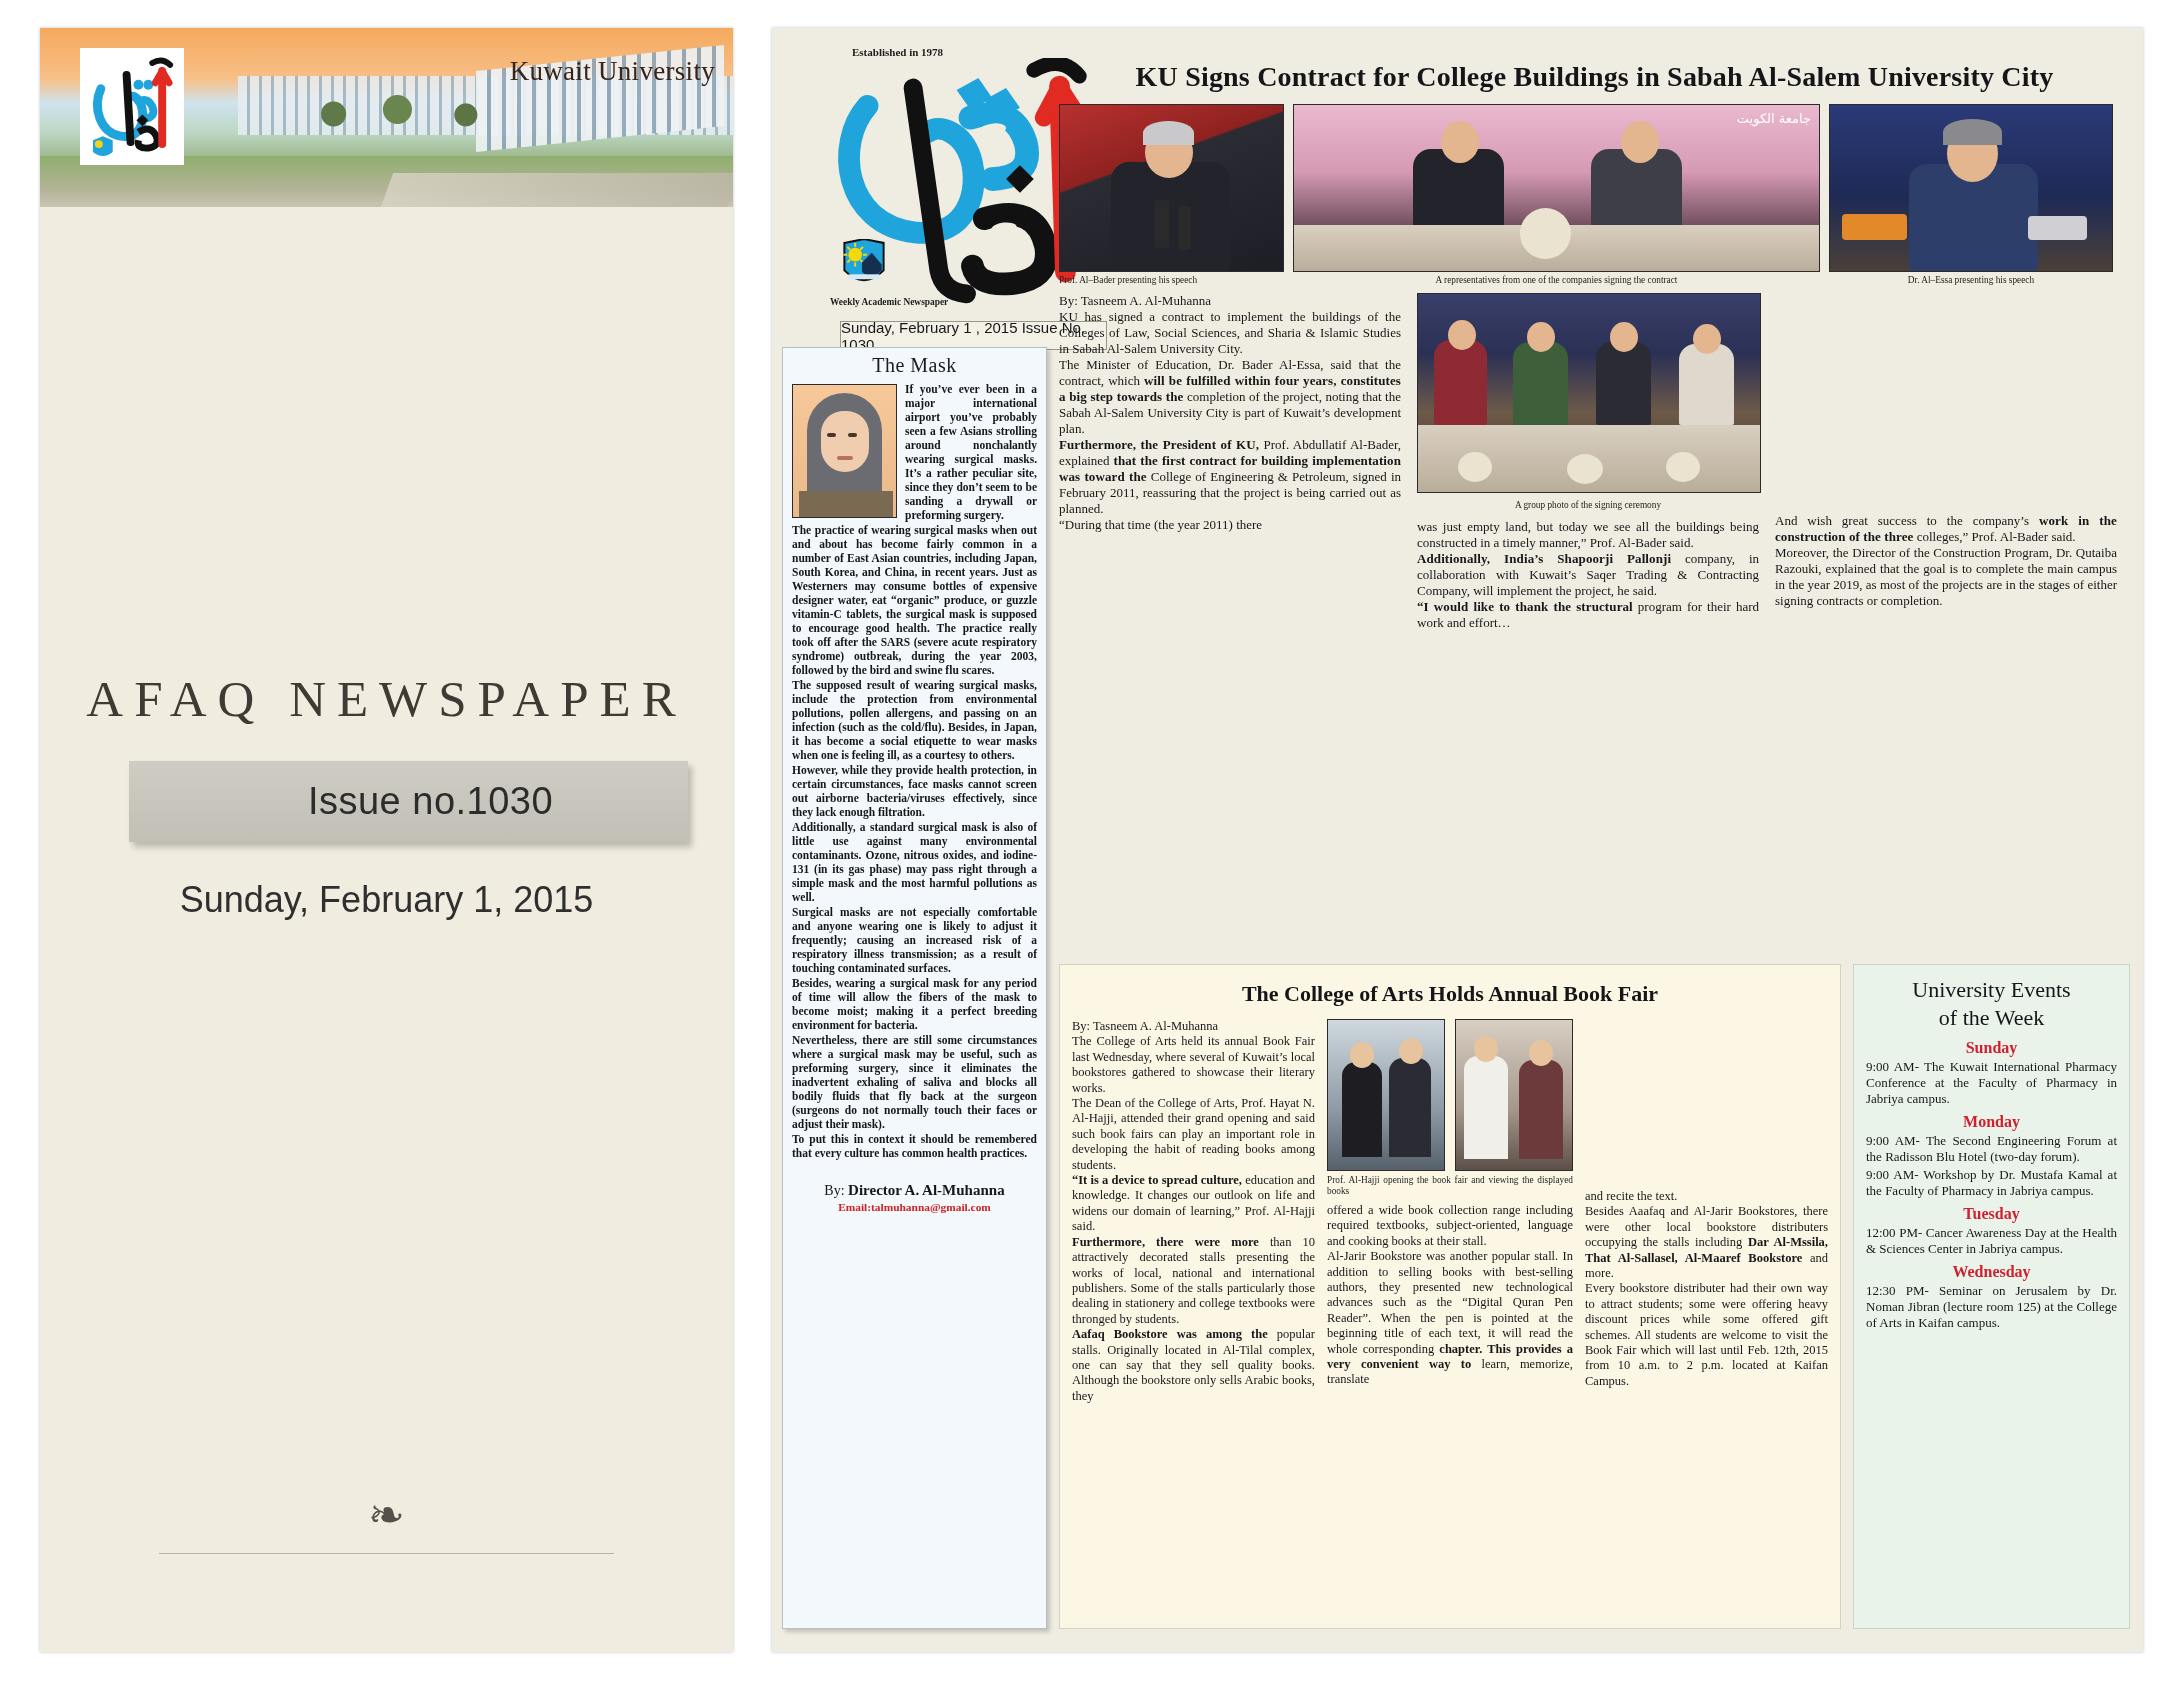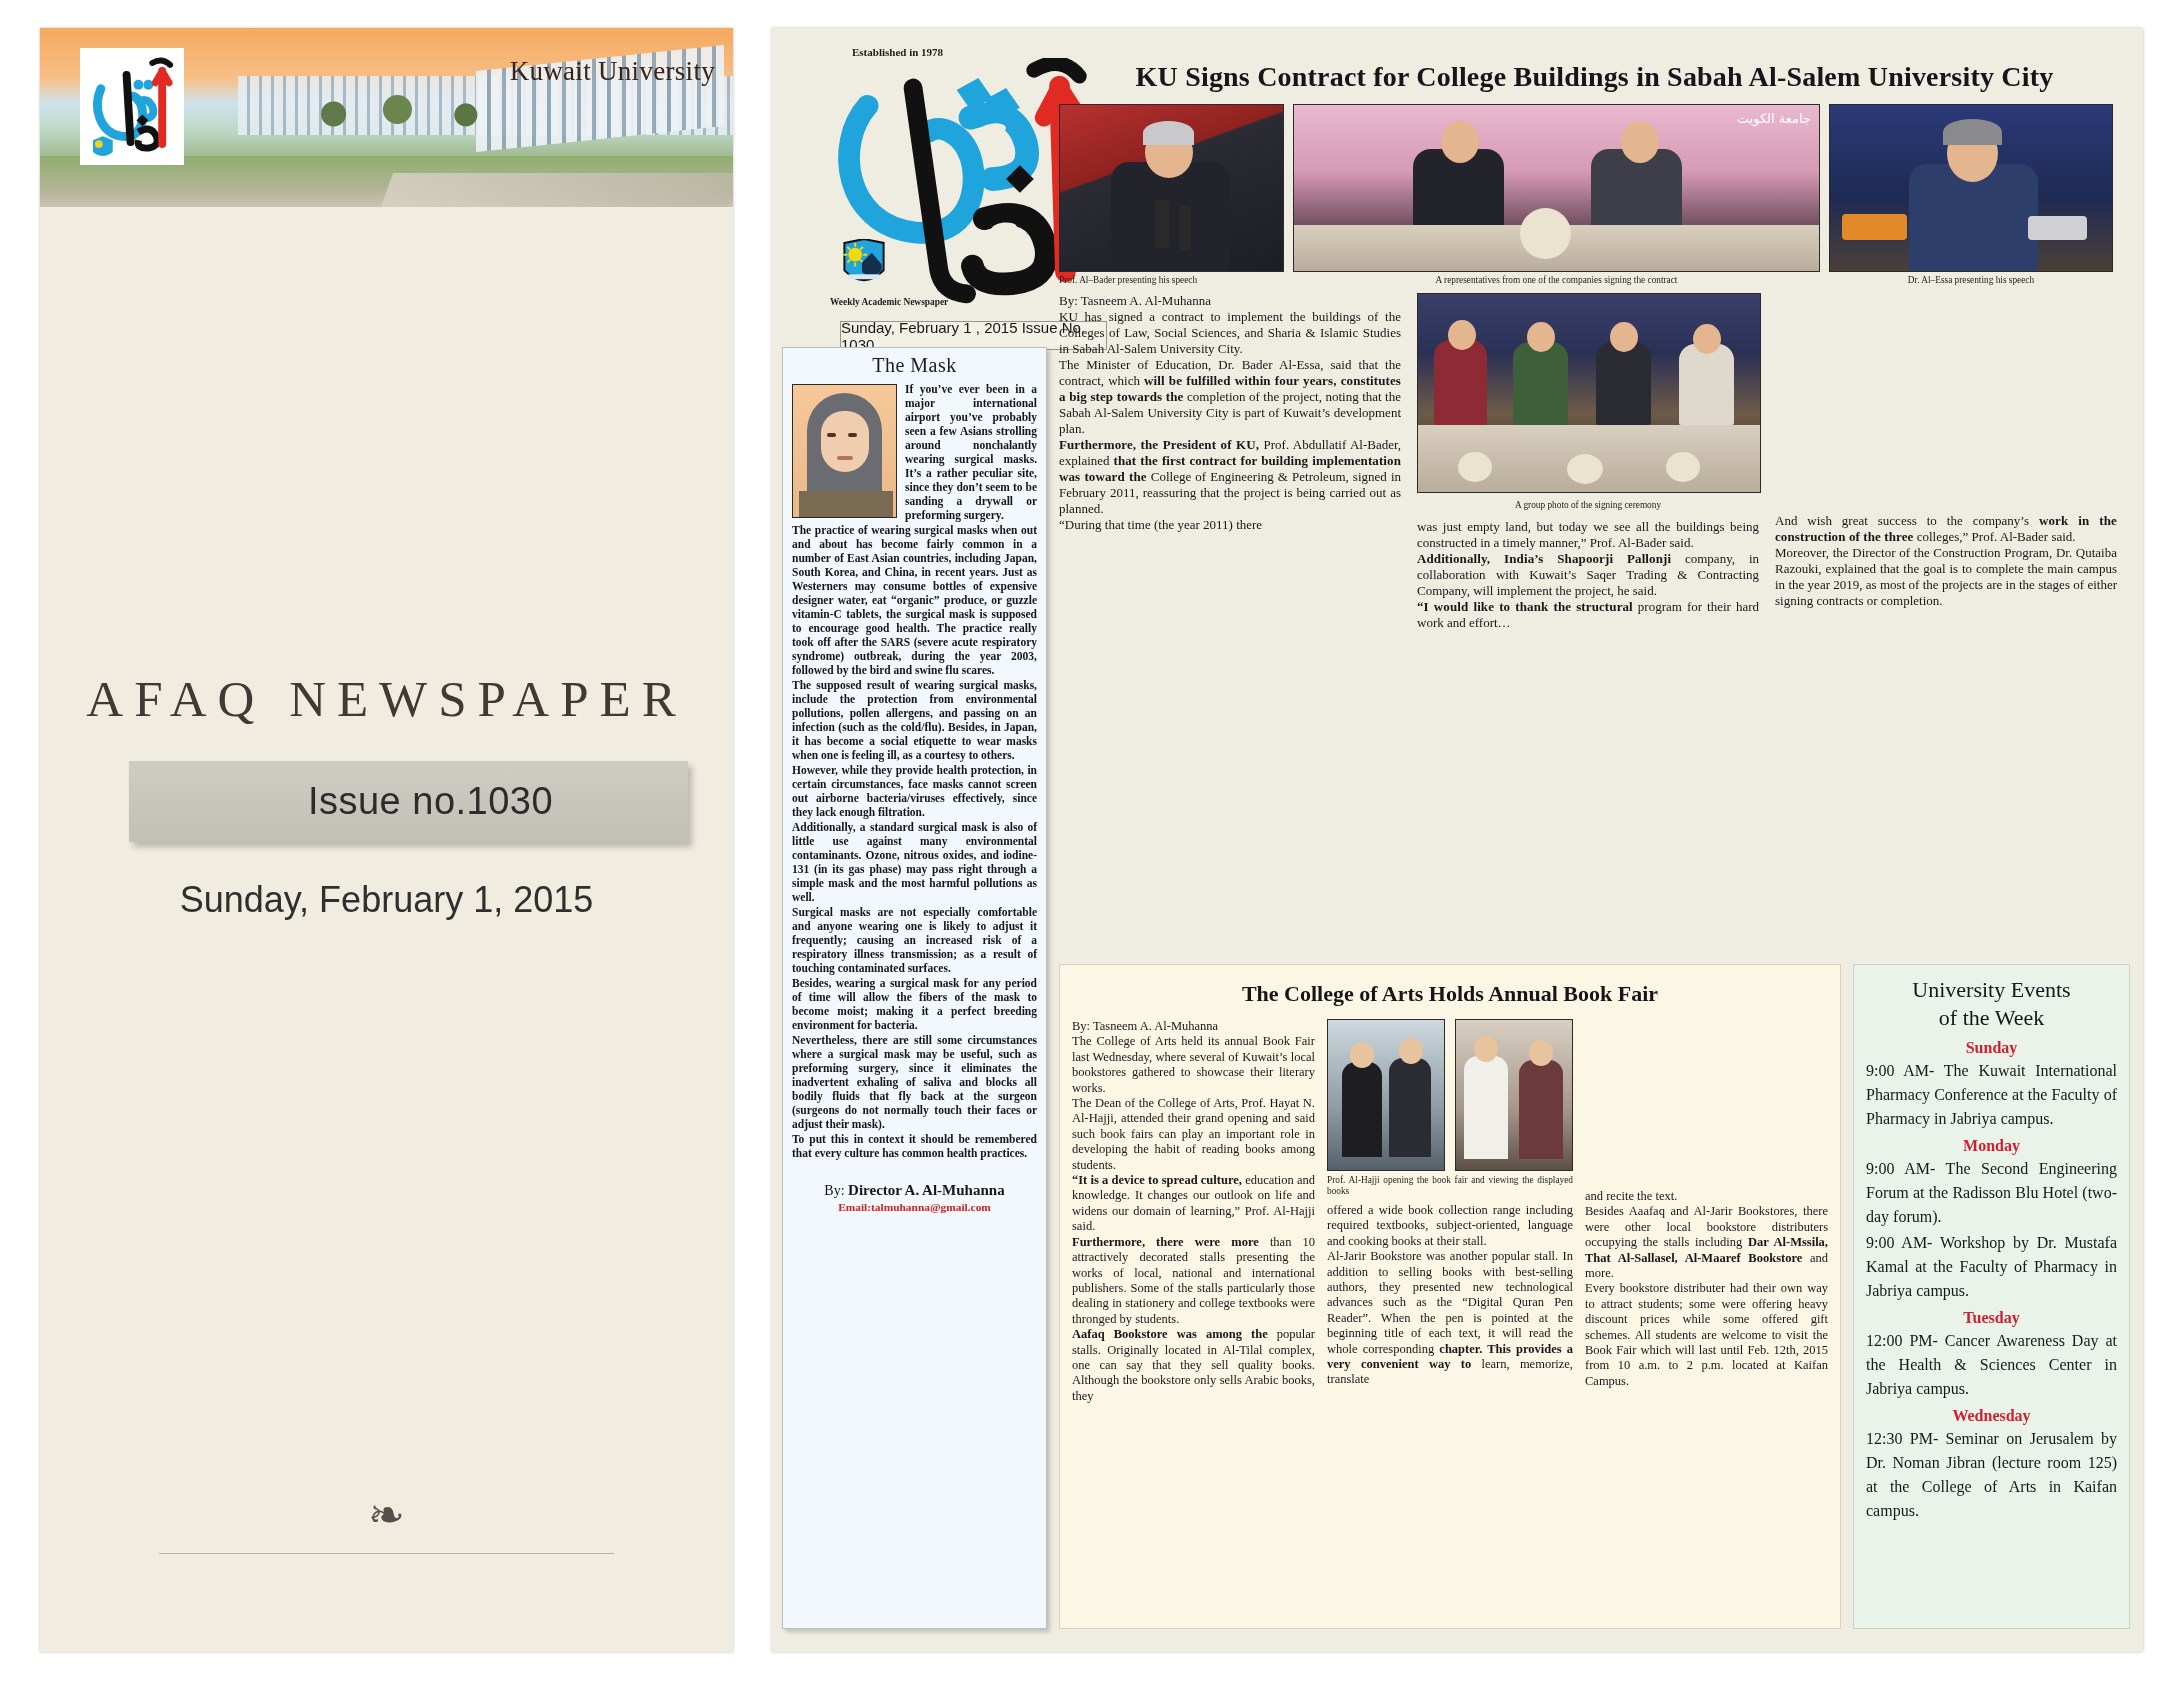--- a/index.html
+++ b/index.html
@@ -237,21 +237,21 @@
   }
   .ev-title{
     text-align:center;font-family:"Liberation Serif",serif;
     font-size:22px;line-height:30px;color:#16161a;margin-bottom:4px;
   }
   .ev-day{
     text-align:center;font-family:"Liberation Serif",serif;font-weight:bold;
     font-size:16px;color:#d0202f;margin:6px 0 2px 0;
   }
   .ev-item{
-    font-family:"Liberation Serif",serif;font-size:16px;line-height:24px;
+    font-family:"Liberation Serif",serif;font-size:13px;line-height:16px;
     color:#17171a;text-align:justify;margin-bottom:2px;
   }
 </style>
 </head>
 <body>
 
 <div class="spread">
 
   <div class="left-page">
     <div class="lp-banner">

